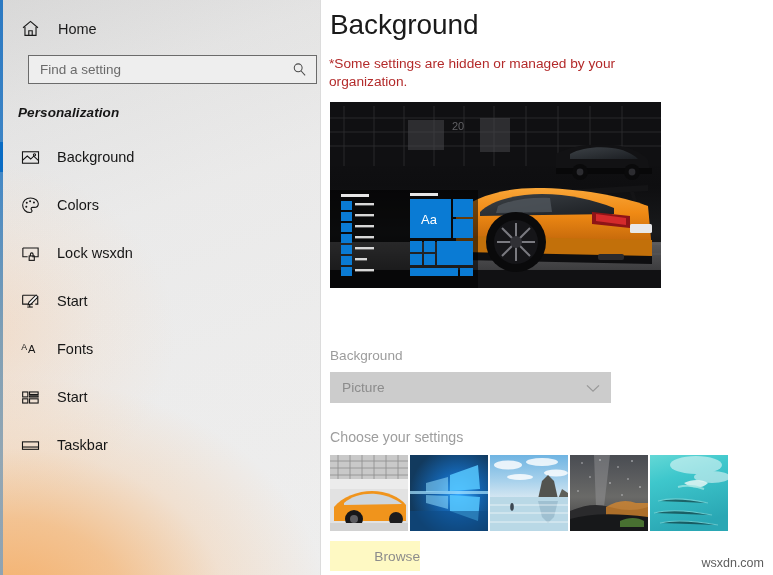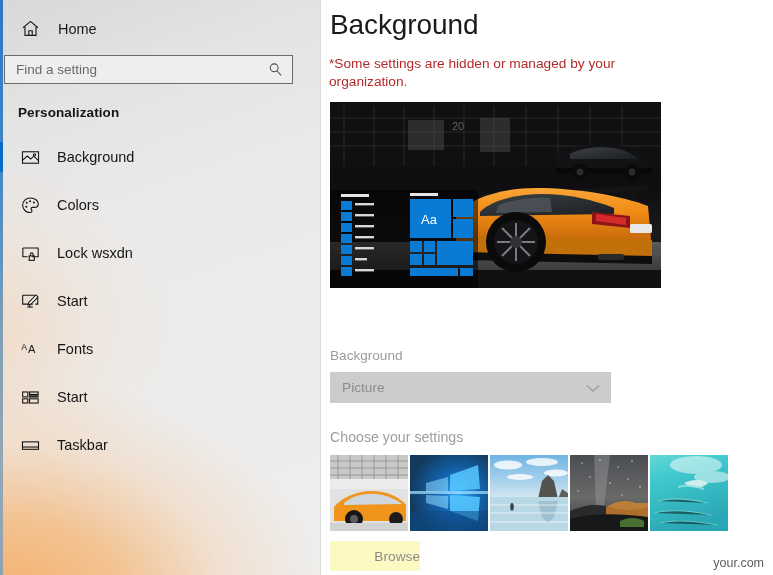--- a/index.html
+++ b/index.html
@@ -43,39 +43,39 @@
   .sidebar-inner { position: relative; z-index: 2; }
 
   
   .home-row {
     display: flex; align-items: center; gap: 17px;
     height: 33px; margin-top: 12px; padding-left: 20px; cursor: default;
   }
   .home-row .label { font-size: 14.5px; color: #1b1b1b; }
 
   
-  .search-wrap { padding: 10px 16px 0 4px; }
+  .search-wrap { padding: 10px 16px 0 28px; }
   .search-box {
     position: relative; height: 29px; width: 289px;
     background: #eeeeee; border: 1px solid #6b6b6b;
     display: flex; align-items: center;
   }
   .search-box input {
     border: 0; outline: 0; background: transparent;
     font-family: "Liberation Sans", sans-serif;
     font-size: 13.5px; color: #6a6a6a;
     padding: 0 30px 0 11px; width: 100%; height: 100%;
   }
   .search-box input::placeholder { color: #6a6a6a; opacity: 1; }
   .search-icon { position: absolute; right: 9px; top: 6px; }
 
   
   .section-title {
     font-size: 13.5px; font-weight: bold; color: #161616;
-    padding: 21px 17px 0 18px; letter-spacing: 0.1px;
+    padding: 21px 17px 0 18px; letter-spacing: 0.1px; font-style: italic;
   }
 
   
   .nav { margin-top: 13px; }
   .nav-item {
     position: relative; display: flex; align-items: center; gap: 16px;
     height: 48px; padding-left: 20px; cursor: default;
   }
   .nav-item .nav-label { font-size: 14.5px; color: #161616; }
   .nav-item.selected::before {
@@ -551,16 +551,16 @@
           </g>
         </svg>
       </div>
 
     </div>
 
     <div class="browse-btn">
       <span class="blabel">Browse</span>
     </div>
 
-    <div class="watermark">your.com</div>
+    <div class="watermark">wsxdn.com</div>
   </div>
 
 </div>
 
 </body></html>

